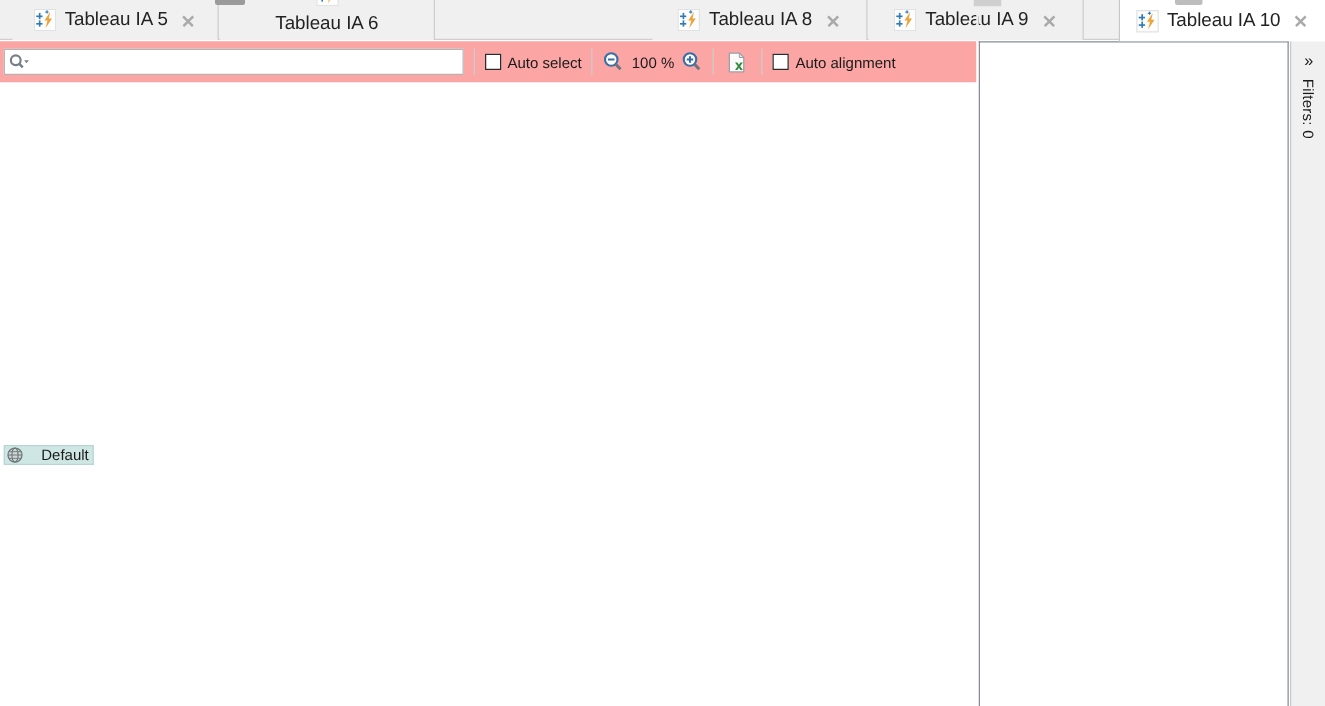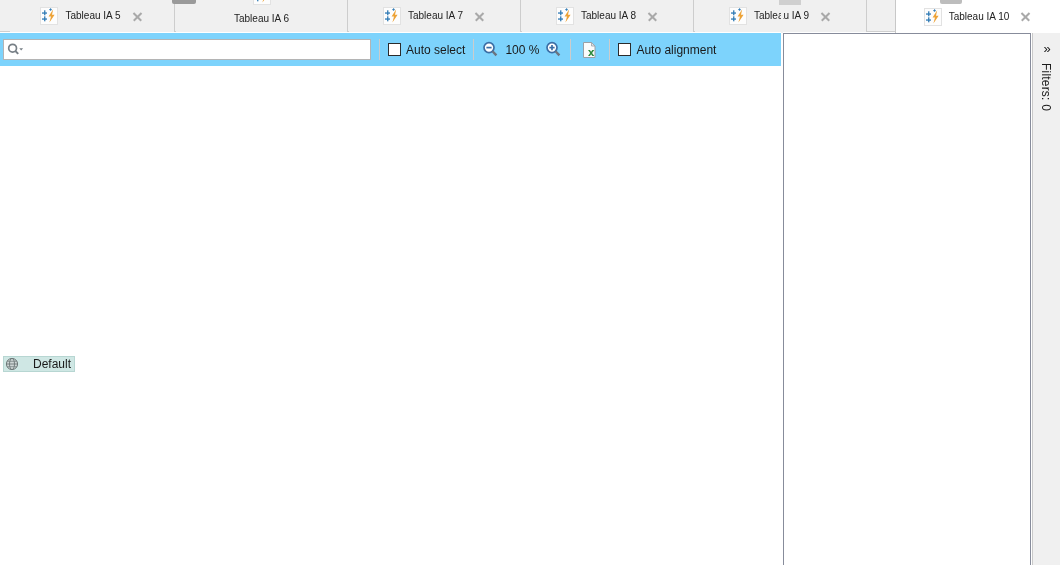--- a/index.html
+++ b/index.html
@@ -51,21 +51,21 @@
   .tab-icon {
     width: 18px; height: 18px;
     flex: 0 0 18px;
     position: relative;
     background: #fdfdfd;
     border: 1px solid #e2e2e2;
     box-sizing: border-box;
   }
   .tab-icon svg { display:block; width:16px; height:16px; }
   .tab-label {
-    font-size: 10px;
+    font-size: 15px;
     color: #222;
     white-space: nowrap;
     line-height: 14px;
   }
   .tab-close {
     width: 13px; height: 13px;
     flex: 0 0 13px;
     position: relative;
     margin-left: 3px;
   }
@@ -94,21 +94,21 @@
     height: 5px;
     background: #cfcfcf;
     z-index: 5;
   }
 
   
   #toolbar {
     position: absolute;
     left: 0; top: 33px;
     width: 781px; height: 33px;
-    background: #7dd3fc;
+    background: #fca5a5;
     box-sizing: border-box;
     display: flex;
     align-items: center;
   }
   .search-wrap {
     position: relative;
     margin-left: 3px;
     width: 368px; height: 21px;
     background: #ffffff;
     border: 1px solid #b4b4b4;
@@ -277,37 +277,20 @@
               <rect x="8.2" y="1.2" width="2.6" height="0.9"></rect>
               <rect x="9.2" y="0.2" width="0.9" height="2.6"></rect>
             </g>
             <path d="M12.2 1.3 L7.6 8.4 L10.0 8.4 L8.4 14.6 L13.6 6.8 L11.0 6.8 Z" fill="#eda338"></path>
           </svg>
       </span>
       <span class="tab-label">Tableau IA 6</span>
       <span class="tab-close"></span>
     </div>
 
-    <div class="tab" style="left:349px; width:172px;">
-      <span class="tab-icon">
-        <svg viewBox="0 0 16 16">
-            <g fill="#2f7ab5">
-              <rect x="1" y="4.4" width="5" height="1.3"></rect>
-              <rect x="3.1" y="2.3" width="1.3" height="5"></rect>
-              <rect x="1" y="10.4" width="5" height="1.3"></rect>
-              <rect x="3.1" y="8.3" width="1.3" height="5"></rect>
-              <rect x="8.2" y="1.2" width="2.6" height="0.9"></rect>
-              <rect x="9.2" y="0.2" width="0.9" height="2.6"></rect>
-            </g>
-            <path d="M12.2 1.3 L7.6 8.4 L10.0 8.4 L8.4 14.6 L13.6 6.8 L11.0 6.8 Z" fill="#eda338"></path>
-          </svg>
-      </span>
-      <span class="tab-label">Tableau IA 7</span>
-      <span class="tab-close"></span>
-    </div>
 
     <div class="tab" style="left:522px; width:172px;">
       <span class="tab-icon">
         <svg viewBox="0 0 16 16">
             <g fill="#2f7ab5">
               <rect x="1" y="4.4" width="5" height="1.3"></rect>
               <rect x="3.1" y="2.3" width="1.3" height="5"></rect>
               <rect x="1" y="10.4" width="5" height="1.3"></rect>
               <rect x="3.1" y="8.3" width="1.3" height="5"></rect>
               <rect x="8.2" y="1.2" width="2.6" height="0.9"></rect>

